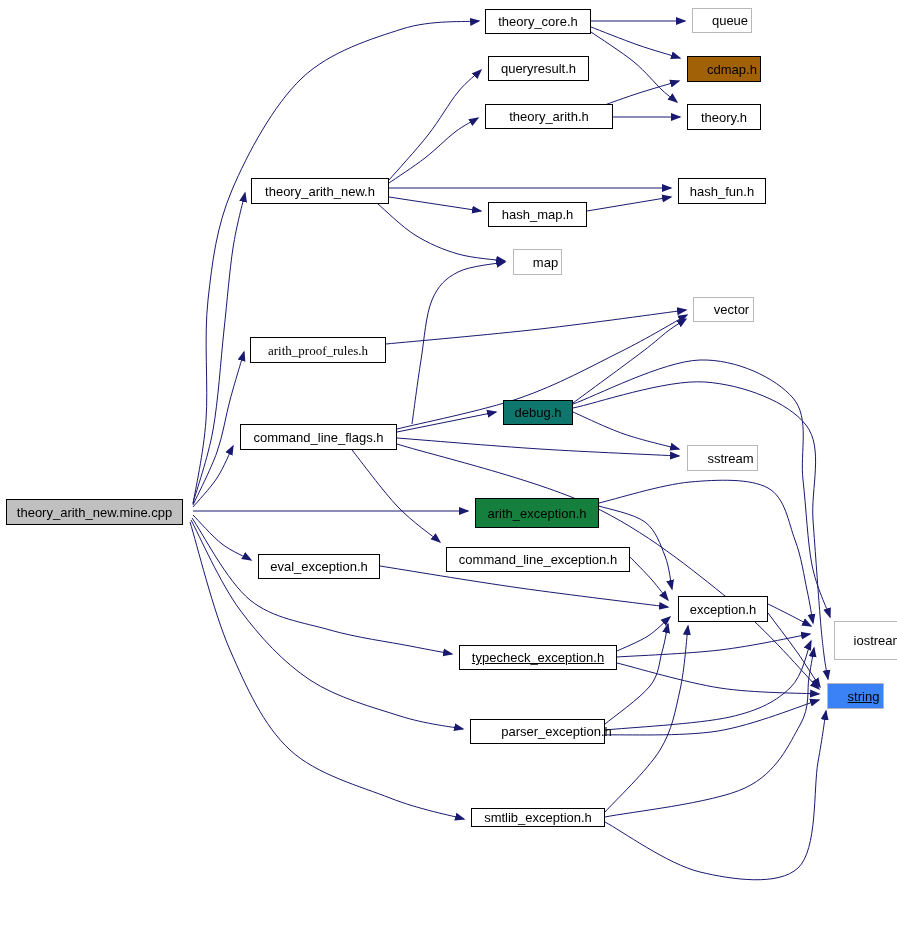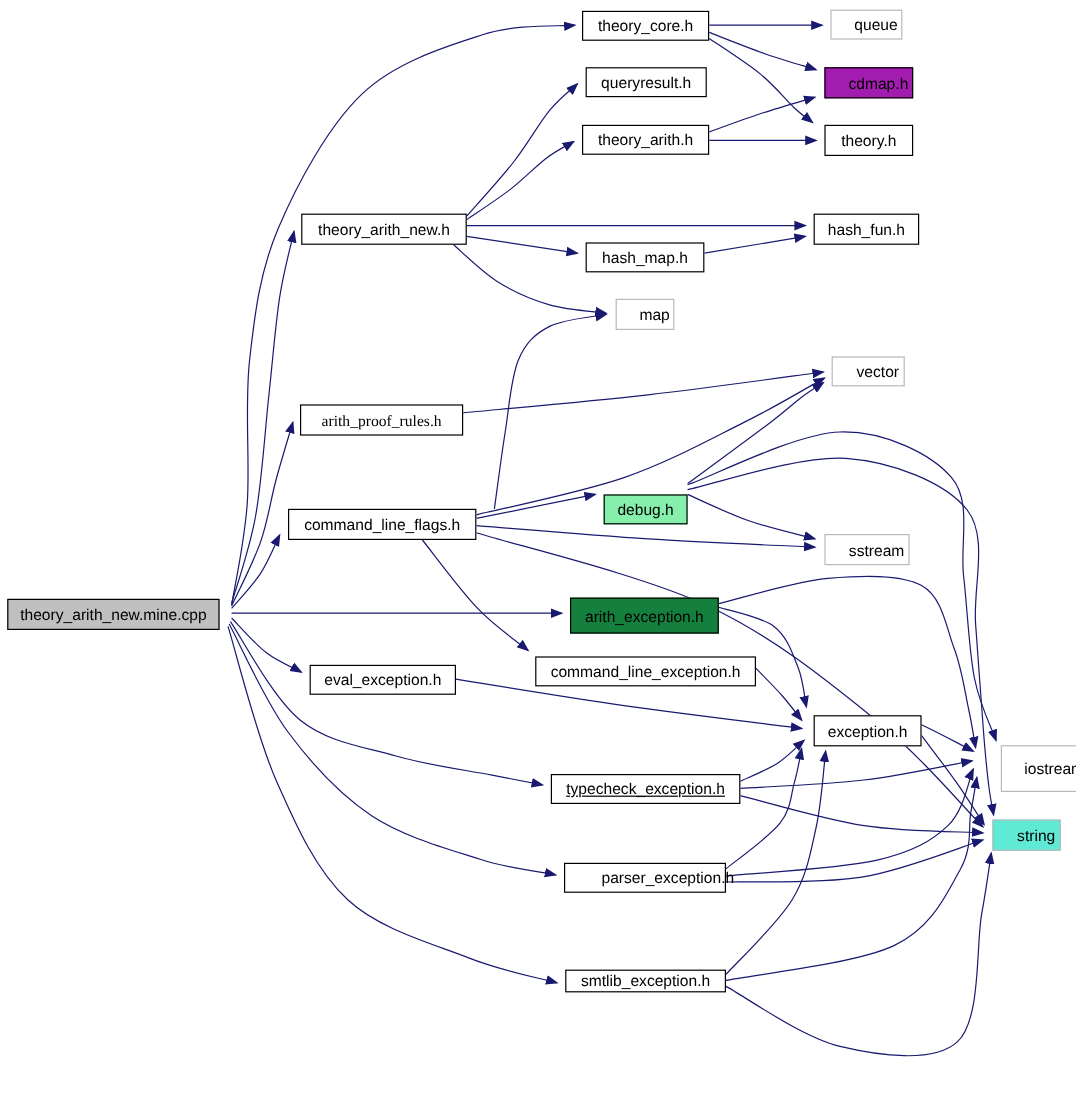--- a/index.html
+++ b/index.html
@@ -76,24 +76,24 @@
       </div>
       <div class="node header" style="left: 485px; top: 9px; width: 106px; height: 25px; border-color: rgb(0, 0, 0); background: rgb(255, 255, 255);">
         <span>theory_core.h</span>
       </div>
       <div class="node system" style="left: 692px; top: 8px; width: 60px; height: 25px; border-color: rgb(184, 184, 184); background: rgb(255, 255, 255);">
         <span>queue</span>
       </div>
       <div class="node header" style="left: 488px; top: 56px; width: 101px; height: 25px; border-color: rgb(0, 0, 0); background: rgb(255, 255, 255);">
         <span>queryresult.h</span>
       </div>
-      <div class="node header" style="left: 687px; top: 56px; width: 74px; height: 26px; border-color: rgb(0, 0, 0); background: #a21caf; padding-left: 16px;">
+      <div class="node header" style="left: 687px; top: 56px; width: 74px; height: 26px; border-color: rgb(0, 0, 0); background: #a16207; padding-left: 16px;">
         <span>cdmap.h</span>
       </div>
-      <div class="node header" style="left: 485px; top: 104px; width: 106px; height: 25px; border-color: rgb(0, 0, 0); background: rgb(255, 255, 255);">
+      <div class="node header" style="left: 485px; top: 104px; width: 128px; height: 25px; border-color: rgb(0, 0, 0); background: rgb(255, 255, 255);">
         <span>theory_arith.h</span>
       </div>
       <div class="node header" style="left: 687px; top: 104px; width: 74px; height: 26px; border-color: rgb(0, 0, 0); background: rgb(255, 255, 255);">
         <span>theory.h</span>
       </div>
       <div class="node header" style="left: 251px; top: 178px; width: 138px; height: 26px; border-color: rgb(0, 0, 0); background: rgb(255, 255, 255);">
         <span>theory_arith_new.h</span>
       </div>
       <div class="node header" style="left: 678px; top: 178px; width: 88px; height: 26px; border-color: rgb(0, 0, 0); background: rgb(255, 255, 255);">
         <span>hash_fun.h</span>
@@ -103,21 +103,21 @@
       </div>
       <div class="node system" style="left: 513px; top: 249px; width: 49px; height: 26px; border-color: rgb(184, 184, 184); background: rgb(255, 255, 255);">
         <span>map</span>
       </div>
       <div class="node system" style="left: 693px; top: 297px; width: 61px; height: 25px; border-color: rgb(184, 184, 184); background: rgb(255, 255, 255);">
         <span>vector</span>
       </div>
       <div class="node header" style="left: 250px; top: 337px; width: 136px; height: 26px; border-color: rgb(0, 0, 0); background: rgb(255, 255, 255); font-family: Liberation Serif, serif;">
         <span>arith_proof_rules.h</span>
       </div>
-      <div class="node header" style="left: 503px; top: 412px; width: 70px; height: 25px; border-color: rgb(0, 0, 0); background: #86efac;">
+      <div class="node header" style="left: 503px; top: 400px; width: 70px; height: 25px; border-color: rgb(0, 0, 0); background: #0f766e;">
         <span>debug.h</span>
       </div>
       <div class="node header" style="left: 240px; top: 424px; width: 157px; height: 26px; border-color: rgb(0, 0, 0); background: rgb(255, 255, 255);">
         <span>command_line_flags.h</span>
       </div>
       <div class="node system" style="left: 687px; top: 445px; width: 71px; height: 26px; border-color: rgb(184, 184, 184); background: rgb(255, 255, 255);">
         <span>sstream</span>
       </div>
       <div class="node header" style="left: 475px; top: 498px; width: 124px; height: 30px; border-color: rgb(0, 0, 0); background: #15803d;">
         <span>arith_exception.h</span>
@@ -130,21 +130,21 @@
       </div>
       <div class="node header" style="left: 678px; top: 596px; width: 90px; height: 26px; border-color: rgb(0, 0, 0); background: rgb(255, 255, 255);">
         <span>exception.h</span>
       </div>
       <div class="node system" style="left: 818px; top: 621px; width: 73px; height: 39px; border-color: rgb(184, 184, 184); background: rgb(255, 255, 255); margin-left: 16px;">
         <span>iostream</span>
       </div>
       <div class="node header" style="left: 459px; top: 645px; width: 158px; height: 25px; border-color: rgb(0, 0, 0); background: rgb(255, 255, 255); text-decoration: underline;">
         <span>typecheck_exception.h</span>
       </div>
-      <div class="node system" style="left: 827px; top: 683px; width: 57px; height: 26px; border-color: rgb(184, 184, 184); background: #5eead4;">
+      <div class="node system" style="left: 827px; top: 683px; width: 57px; height: 26px; border-color: rgb(184, 184, 184); background: #3b82f6; text-decoration: underline;">
         <span>string</span>
       </div>
       <div class="node header" style="left: 470px; top: 719px; width: 135px; height: 25px; border-color: rgb(0, 0, 0); background: rgb(255, 255, 255); padding-left: 38px;">
         <span>parser_exception.h</span>
       </div>
       <div class="node header" style="left: 471px; top: 808px; width: 134px; height: 19px; border-color: rgb(0, 0, 0); background: rgb(255, 255, 255);">
         <span>smtlib_exception.h</span>
       </div>
     </div>
 </div>

